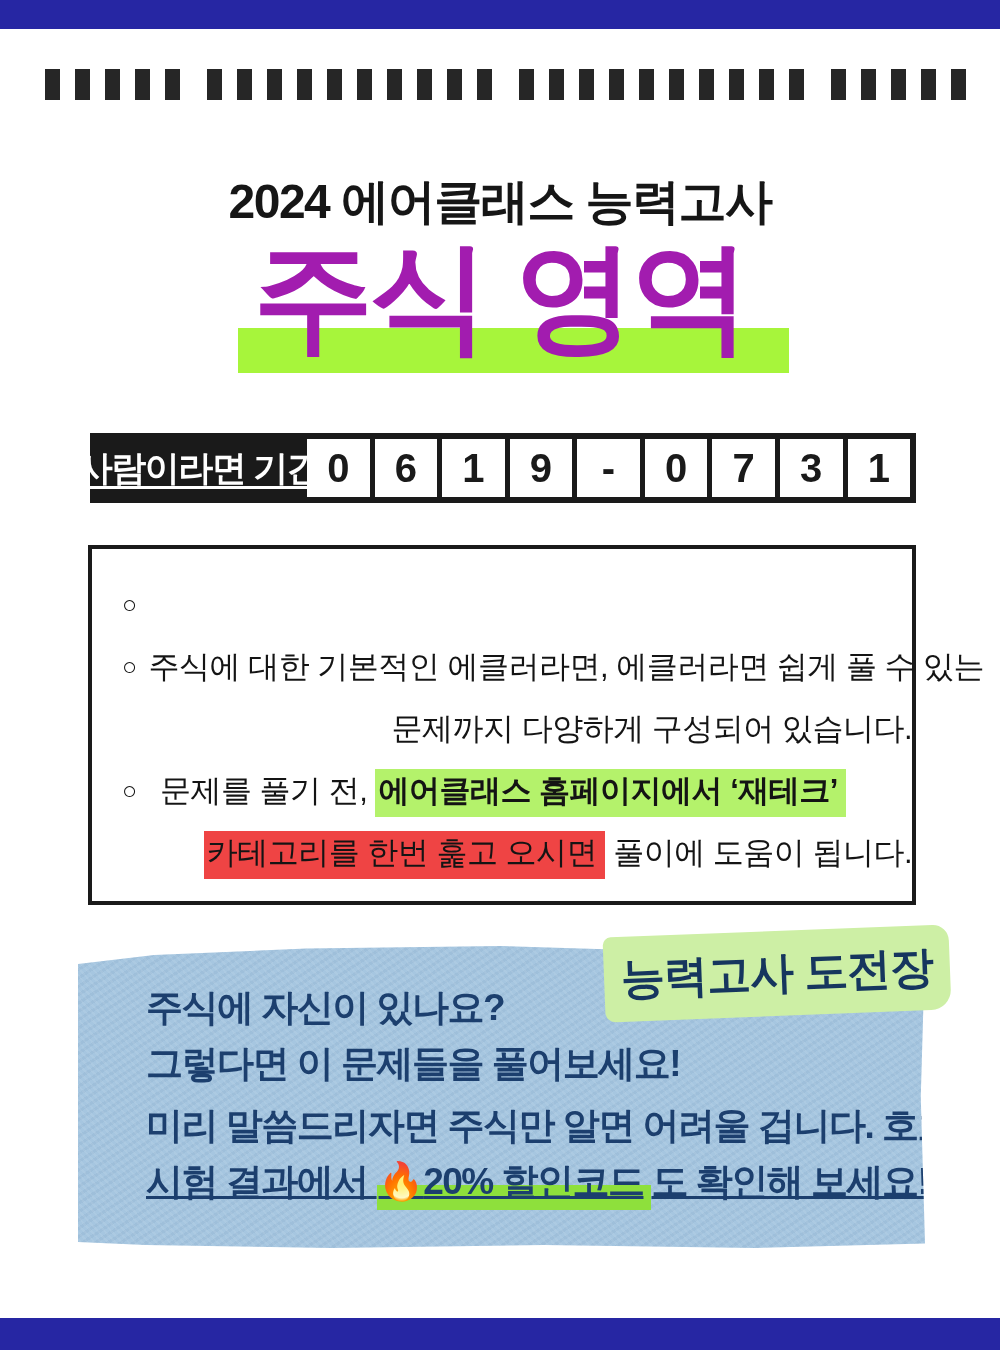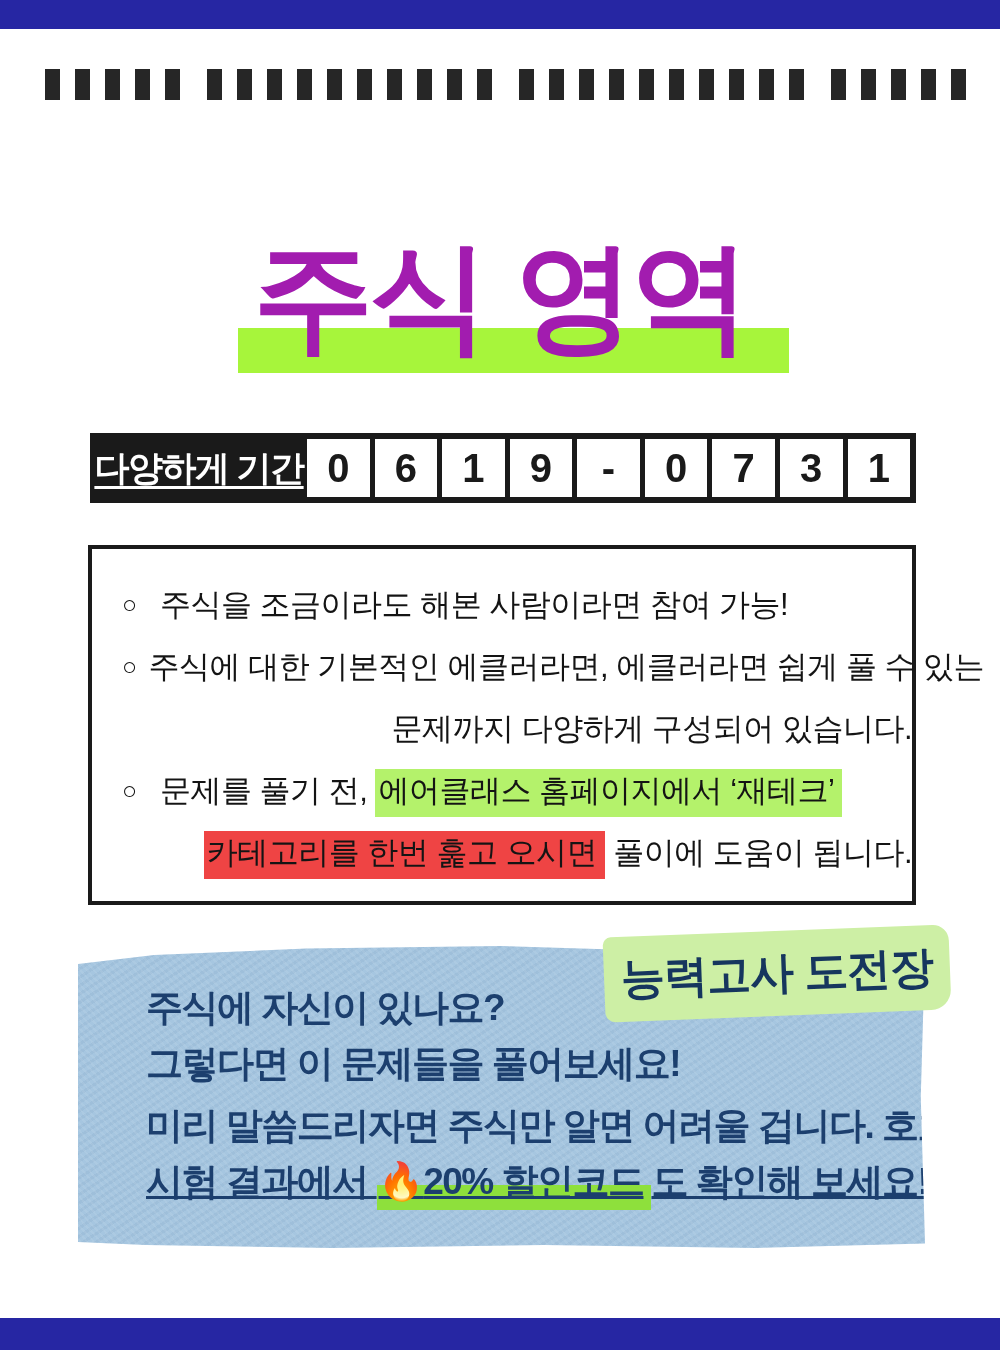--- a/index.html
+++ b/index.html
@@ -35,21 +35,21 @@
     justify-content:center;font-size:40px;font-weight:700;color:#1A1A1A;}
 
   
   .info-box{position:absolute;left:88px;top:545px;width:828px;height:360px;
     background:#ffffff;border:4px solid #1A1A1A;box-sizing:border-box;padding:40px 0 0 30px;}
   .info-row{display:flex;align-items:flex-start;margin-bottom:31px;font-size:31px;
     line-height:31px;color:#141414;letter-spacing:-0.5px;white-space:nowrap;}
   .bullet{width:26px;margin-right:12px;font-size:25px;line-height:31px;color:#141414;}
   .indent{padding-left:38px;justify-content:flex-end;}
   .hl{background:#ef4444;padding:4px 8px 9px 3px;}
-  .hl-bold{background:#B4F26B;padding:4px 8px 9px 3px;font-weight:400;}
+  .hl-bold{background:#B4F26B;padding:4px 8px 9px 3px;font-weight:700;}
 
   
   .note{position:absolute;left:78px;top:946px;width:847px;height:302px;z-index:1;
     background-color:#A6C6E0;
     background-image:repeating-linear-gradient(47deg, rgba(255,255,255,0.07) 0 2px, rgba(0,0,0,0) 2px 5px),
                      repeating-linear-gradient(-33deg, rgba(70,110,150,0.08) 0 3px, rgba(0,0,0,0) 3px 7px);
     clip-path:polygon(0 6%, 9% 3%, 27% 0.8%, 50% 0, 68% 1.6%, 86% 3%, 100% 1.4%,
                       99.5% 50%, 100% 98.5%, 80% 100%, 55% 99%, 30% 100%, 8% 99%, 0 98%);}
   .note-line{position:absolute;left:68px;white-space:nowrap;font-size:37px;font-weight:800;
     color:#1C3F6E;letter-spacing:-1.5px;line-height:1.1;}
@@ -104,41 +104,41 @@
       </div>
       <div class="bar-group">
         <div class="bar"></div>
         <div class="bar"></div>
         <div class="bar"></div>
         <div class="bar"></div>
         <div class="bar"></div>
       </div>
     </div>
 
+  <div class="subtitle">2024 에어클래스 능력고사</div>
 
   <div class="title-highlight"></div>
   <h1 class="title">주식 영역</h1>
 
   <div class="promo">
-    <div class="promo-label">다양하게 기간</div>
+    <div class="promo-label">사람이라면 기간</div>
     <div class="digit">0</div>
     <div class="digit">6</div>
     <div class="digit">1</div>
     <div class="digit">9</div>
     <div class="digit">-</div>
     <div class="digit">0</div>
     <div class="digit">7</div>
     <div class="digit">3</div>
     <div class="digit">1</div>
   </div>
 
   <div class="info-box">
     <div class="info-row">
       <span class="bullet">○</span>
-      <span>주식을 조금이라도 해본 사람이라면 참여 가능!</span>
     </div>
     <div class="info-row">
       <span class="bullet">○</span>
       <span>주식에 대한 기본적인 에클러라면, 에클러라면 쉽게 풀 수 있는</span>
     </div>
     <div class="info-row indent">
       <span>문제까지 다양하게 구성되어 있습니다.</span>
     </div>
     <div class="info-row">
       <span class="bullet">○</span>

